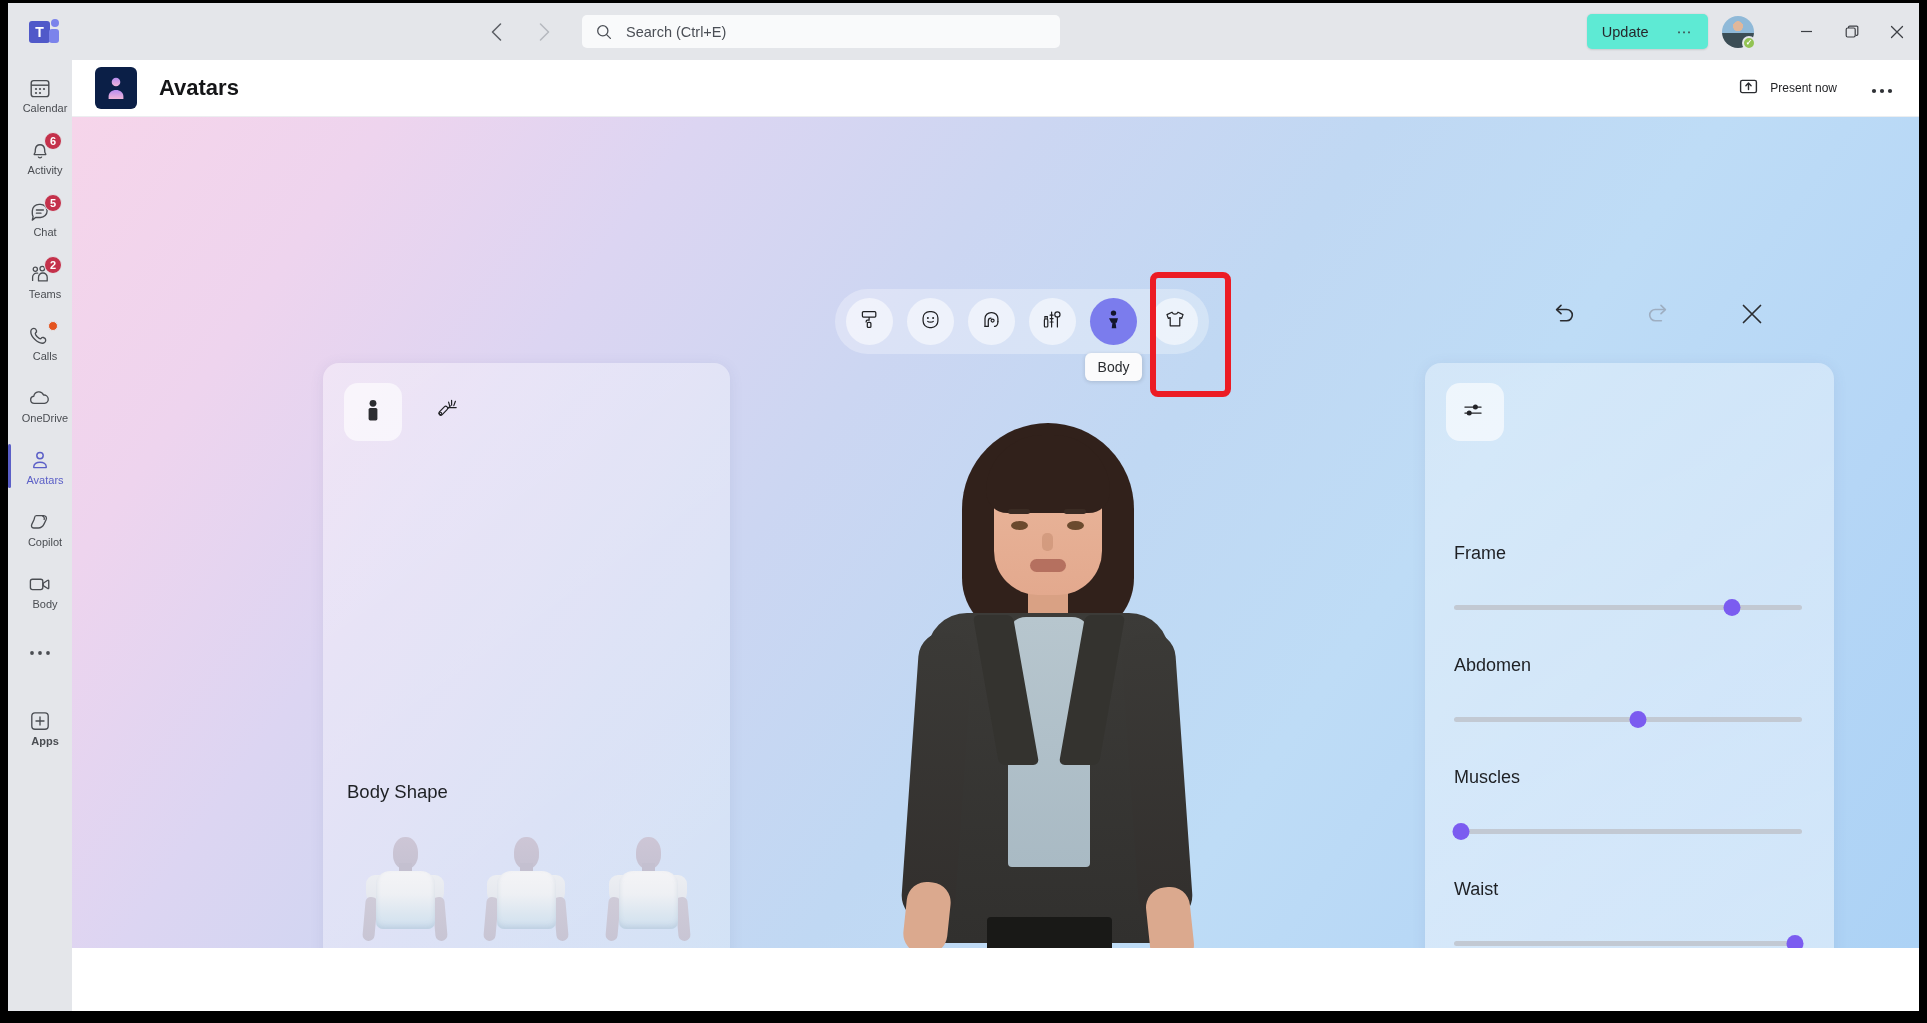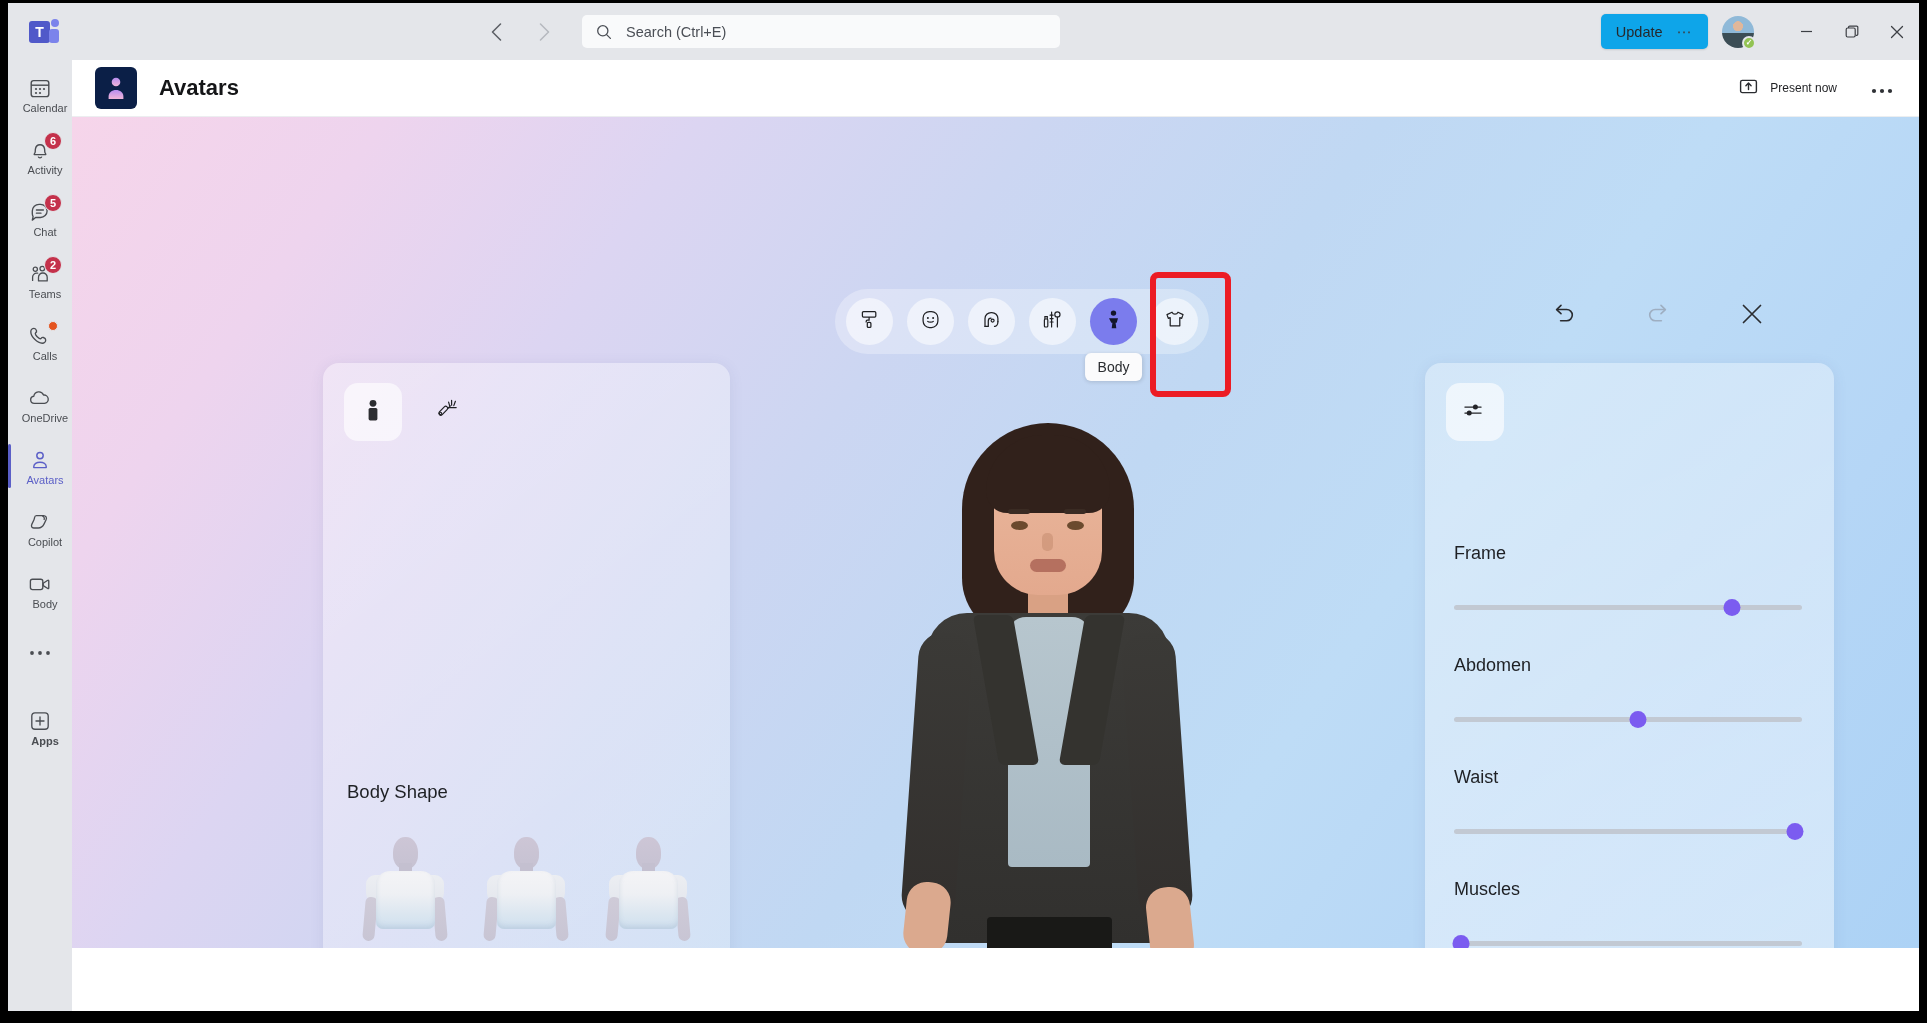--- a/index.html
+++ b/index.html
@@ -54,22 +54,22 @@
     cursor:text;
   }
   #searchbar .s-ico { margin-right:14px; display:flex; }
   #searchbar .s-txt { font-size:14.5px; color:#4b4f56;text-align:center; }
 
   #tb-right {
     position:absolute; right:0; top:0; height:57px;
     display:flex; align-items:center;
   }
   #update-pill {
-    height:35px; background:#0ea5e9; border-radius:5px;
-    display:flex; align-items:center; gap:14px;
+    height:35px; background:#5eead4; border-radius:5px;
+    display:flex; align-items:center; gap:28px;
     padding:0 15px; margin-right:14px; cursor:pointer;
     box-shadow:0 0.5px 2px rgba(0,0,0,.12);
   }
   #update-pill .u-label { font-size:14.5px; color:#26282c; }
   #update-pill .u-dots { font-size:15px; color:#3b3e43; letter-spacing:1.4px; }
 
   #avatar-chip { position:relative; width:32px; height:32px; margin-right:30px; cursor:pointer; }
   #avatar-chip .face {
     width:32px; height:32px; border-radius:50%;
     background:
@@ -817,34 +817,34 @@
               </div>
             </div>
             <div class="slider-row">
               <div class="slider-label">Abdomen</div>
               <div class="track-wrap">
                 <div class="track" style="background: rgb(194, 201, 211);"></div>
                 <div class="thumb" style="left: 53%; background: rgb(123, 92, 240);"></div>
               </div>
             </div>
             <div class="slider-row">
+              <div class="slider-label">Muscles</div>
+              <div class="track-wrap">
+                <div class="track" style="background: rgb(194, 201, 211);"></div>
+                <div class="thumb" style="left: 2%; background: rgb(123, 92, 240);"></div>
+              </div>
+            </div>
+            <div class="slider-row">
               <div class="slider-label">Waist</div>
               <div class="track-wrap">
                 <div class="track" style="background: rgb(194, 201, 211);"></div>
                 <div class="thumb" style="left: 98%; background: rgb(123, 92, 240);"></div>
               </div>
             </div>
             <div class="slider-row">
-              <div class="slider-label">Muscles</div>
-              <div class="track-wrap">
-                <div class="track" style="background: rgb(194, 201, 211);"></div>
-                <div class="thumb" style="left: 2%; background: rgb(123, 92, 240);"></div>
-              </div>
-            </div>
-            <div class="slider-row">
               <div class="slider-label">Bust</div>
             </div>
           </div>
       </div>
 
     </div>
   </div>
 </div>
 
 </body></html>

